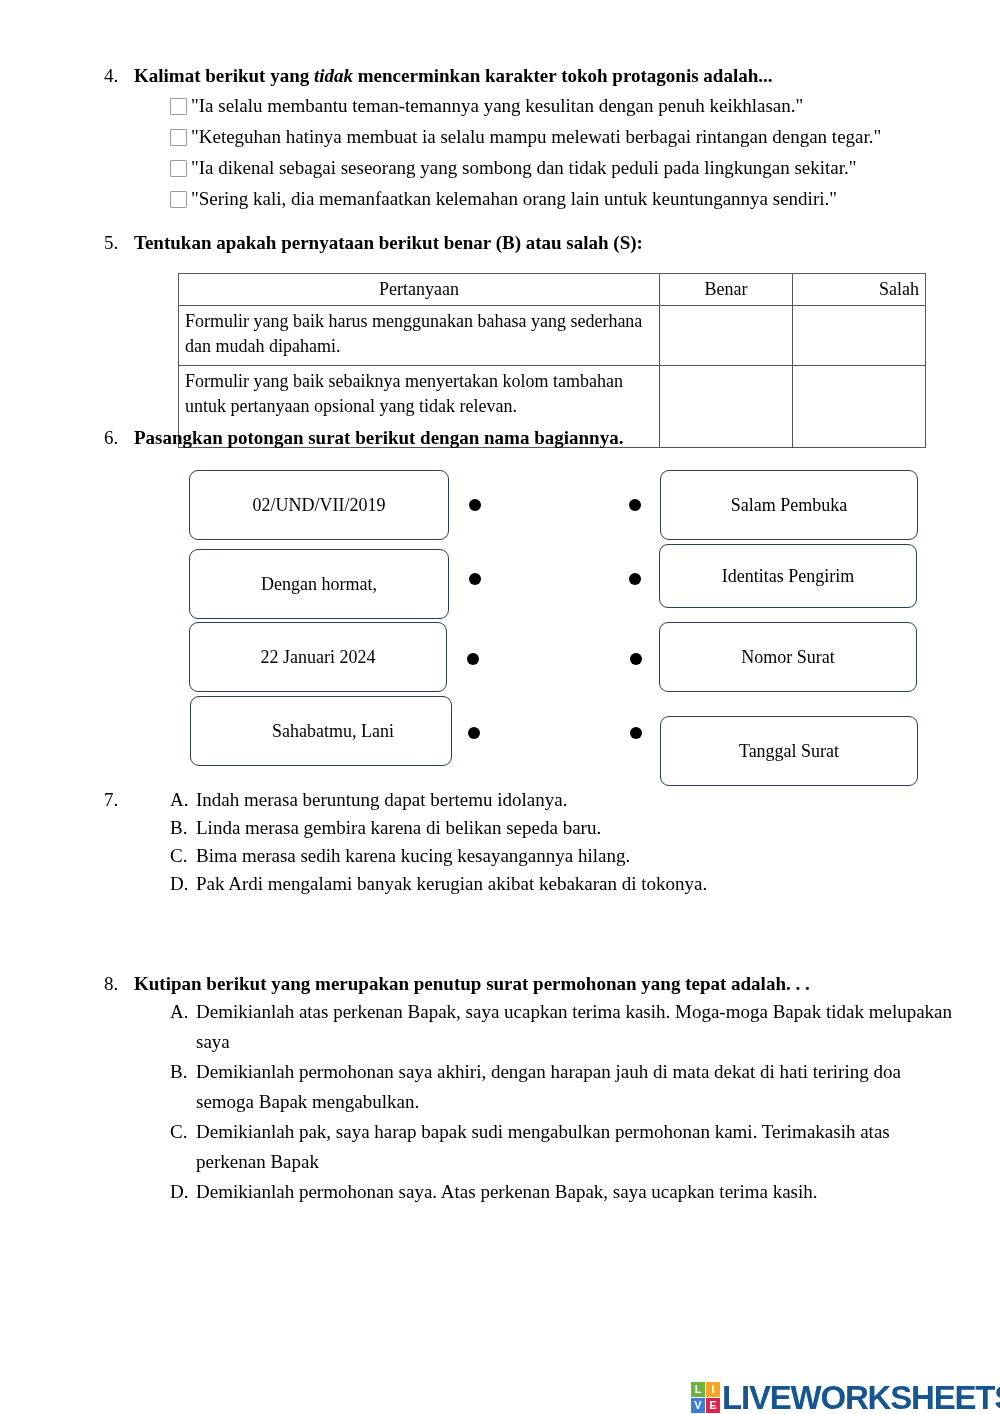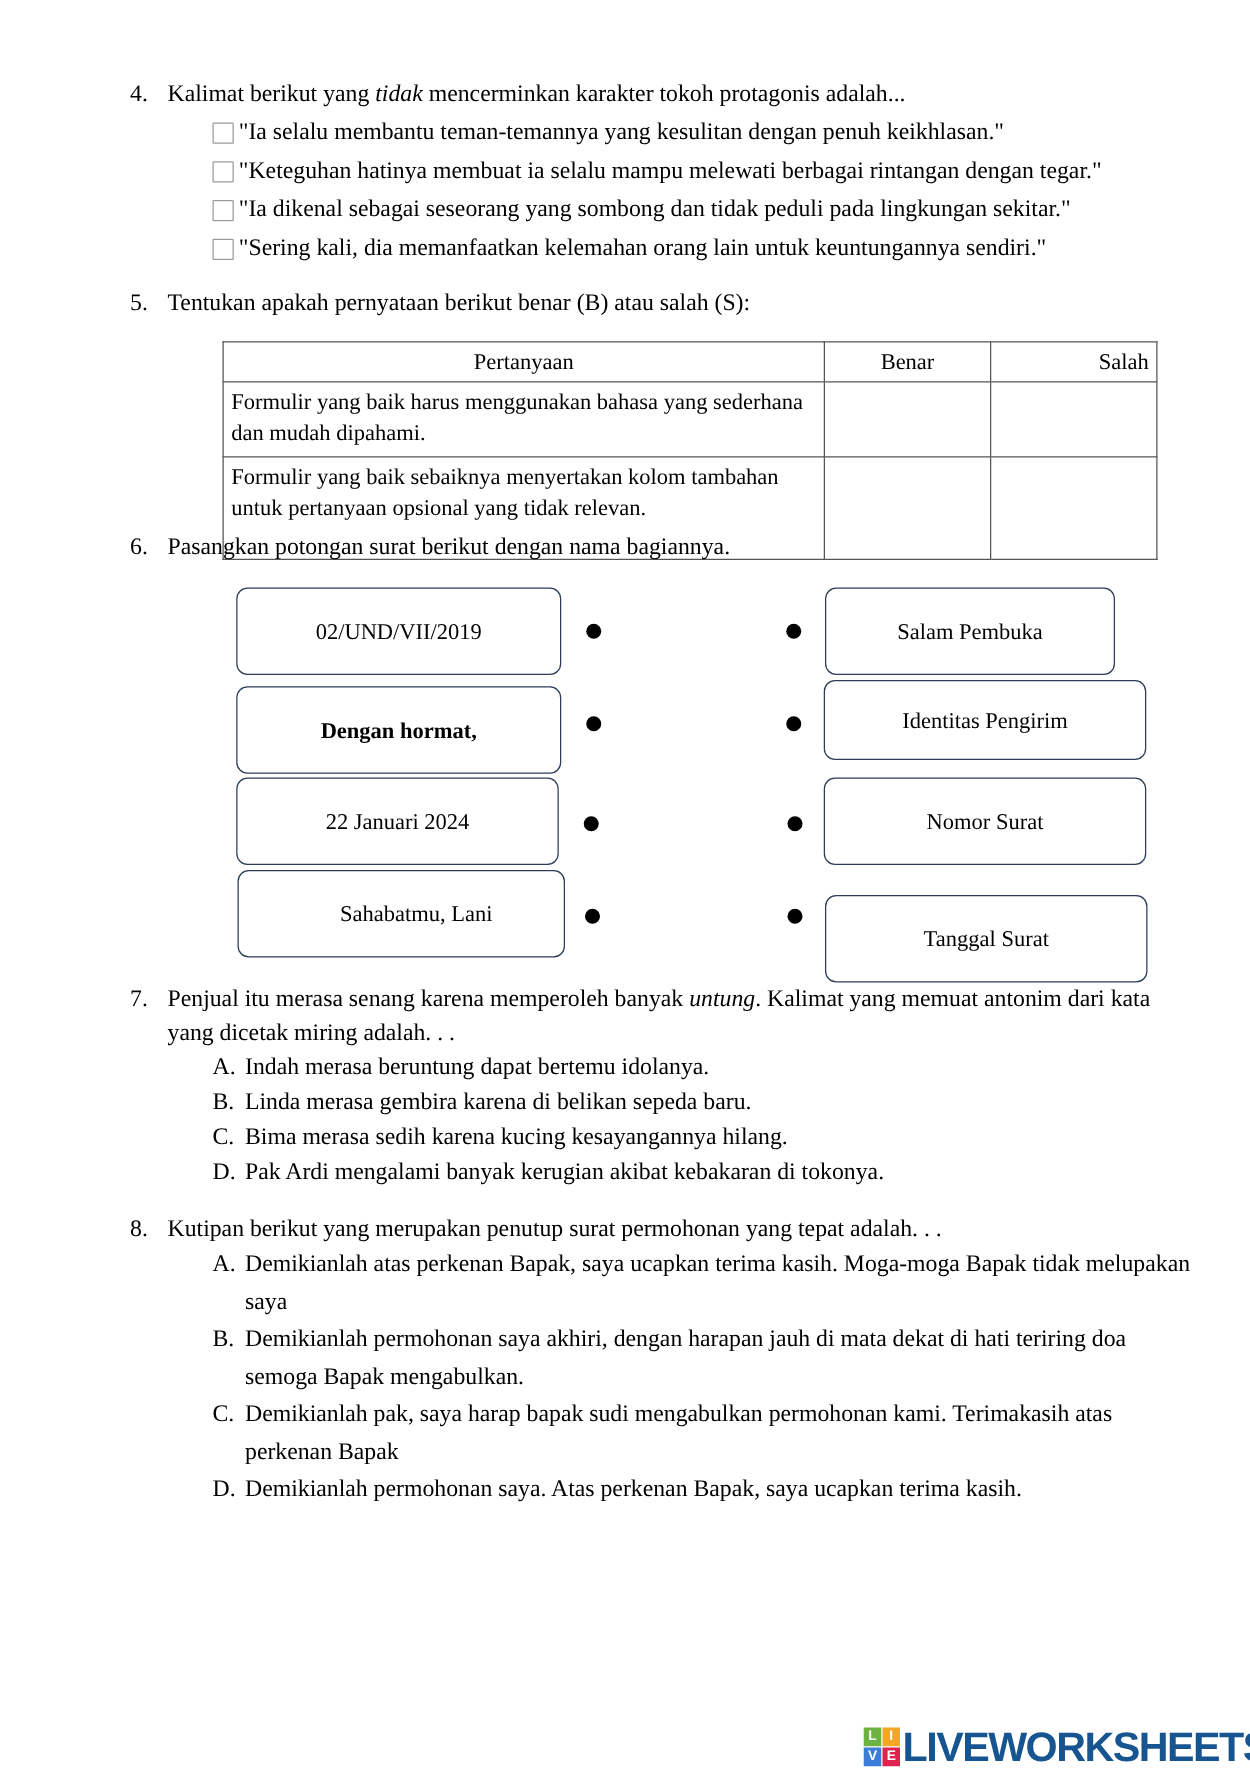--- a/index.html
+++ b/index.html
@@ -37,20 +37,21 @@
     text-align: left;
     padding-left: 8px;
     box-sizing: border-box;
   }
   .qbody {
     flex: 1 1 auto;
   }
   .qtext {
     font-size: 19px;
     line-height: 27px;
+    font-weight: bold;
   }
   .qtext i { font-style: italic; }
 
   
   #q4 { left: 96px; top: 62px; width: 860px; }
   #q4 .qbody { padding-left: 0px; }
   .opt-check {
     display: flex;
     align-items: flex-start;
     margin-top: 3px;
@@ -235,60 +236,59 @@
   <div class="qblock" id="q6">
     <div class="qnum">6.</div>
     <div class="qbody">
       <div class="qtext">Pasangkan potongan surat berikut dengan nama bagiannya.</div>
 
       <div class="match-area">
 
         <div class="mbox" style="left:55px; top:5px; width:260px; height:70px;">
           <span>02/UND/VII/2019</span>
         </div>
-        <div class="mbox" style="left:55px; top:84px; width:260px; height:70px;font-weight:bold;">
+        <div class="mbox" style="left:55px; top:84px; width:260px; height:70px;">
           <span>Dengan hormat,</span>
         </div>
         <div class="mbox" style="left:55px; top:157px; width:258px; height:70px;">
           <span>22 Januari 2024</span>
         </div>
         <div class="mbox" style="left:56px; top:231px; width:262px; height:70px;padding-left:24px;">
           <span>Sahabatmu, Lani</span>
         </div>
 
         <div class="mdot" style="left:335px; top:34px;"></div>
         <div class="mdot" style="left:335px; top:108px;"></div>
         <div class="mdot" style="left:333px; top:188px;"></div>
         <div class="mdot" style="left:334px; top:262px;"></div>
 
         <div class="mdot" style="left:495px; top:34px;"></div>
         <div class="mdot" style="left:495px; top:108px;"></div>
         <div class="mdot" style="left:496px; top:188px;"></div>
         <div class="mdot" style="left:496px; top:262px;"></div>
 
-        <div class="mbox" style="left:526px; top:5px; width:232px; height:70px;">
+        <div class="mbox" style="left:526px; top:5px; width:258px; height:70px;">
           <span>Salam Pembuka</span>
         </div>
         <div class="mbox" style="left:525px; top:79px; width:258px; height:64px;">
           <span>Identitas Pengirim</span>
         </div>
         <div class="mbox" style="left:525px; top:157px; width:258px; height:70px;">
           <span>Nomor Surat</span>
         </div>
         <div class="mbox" style="left:526px; top:231px; width:258px; height:70px;margin-top:20px;">
           <span>Tanggal Surat</span>
         </div>
       </div>
     </div>
   </div>
 
   <div class="qblock" id="q7">
     <div class="qnum">7.</div>
     <div class="qbody">
-      <div class="qtext" style="padding-right:20px;"><span>Penjual itu merasa senang karena memperoleh banyak </span><i>untung</i><span>. Kalimat yang memuat antonim dari kata yang dicetak miring adalah.  .  .</span></div>
 
       <div class="opt-letter">
         <span class="ltr">A.</span>
         <span class="txt">Indah merasa beruntung dapat bertemu idolanya.</span>
       </div>
       <div class="opt-letter">
         <span class="ltr">B.</span>
         <span class="txt">Linda merasa gembira karena di belikan sepeda baru.</span>
       </div>
       <div class="opt-letter">

